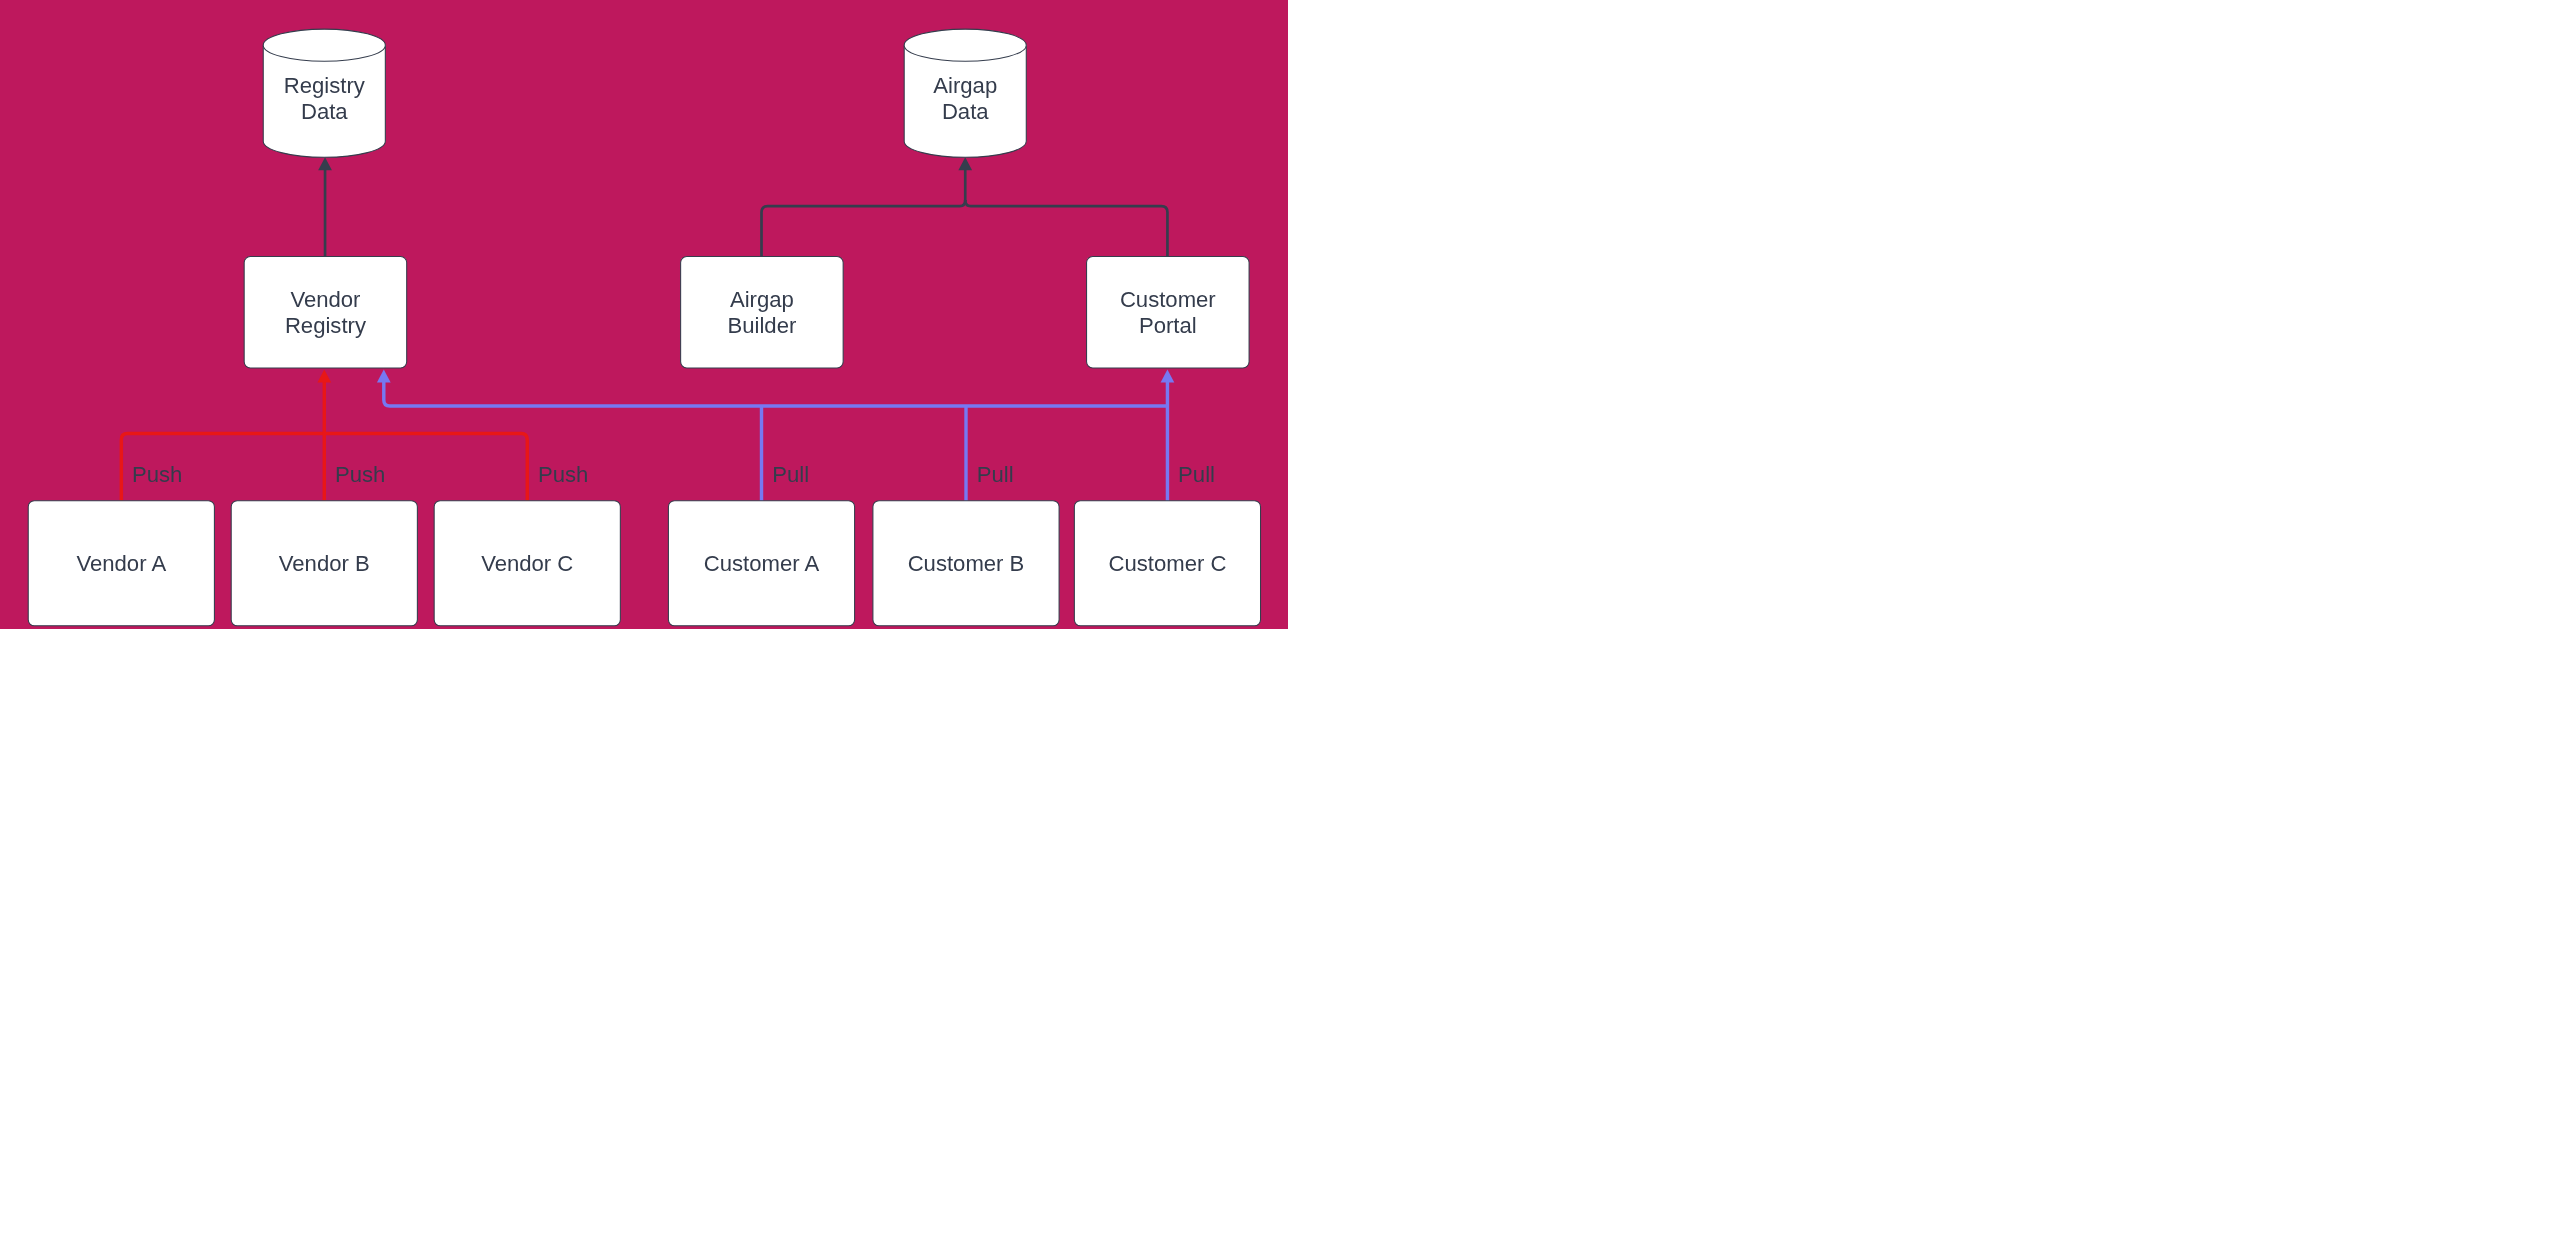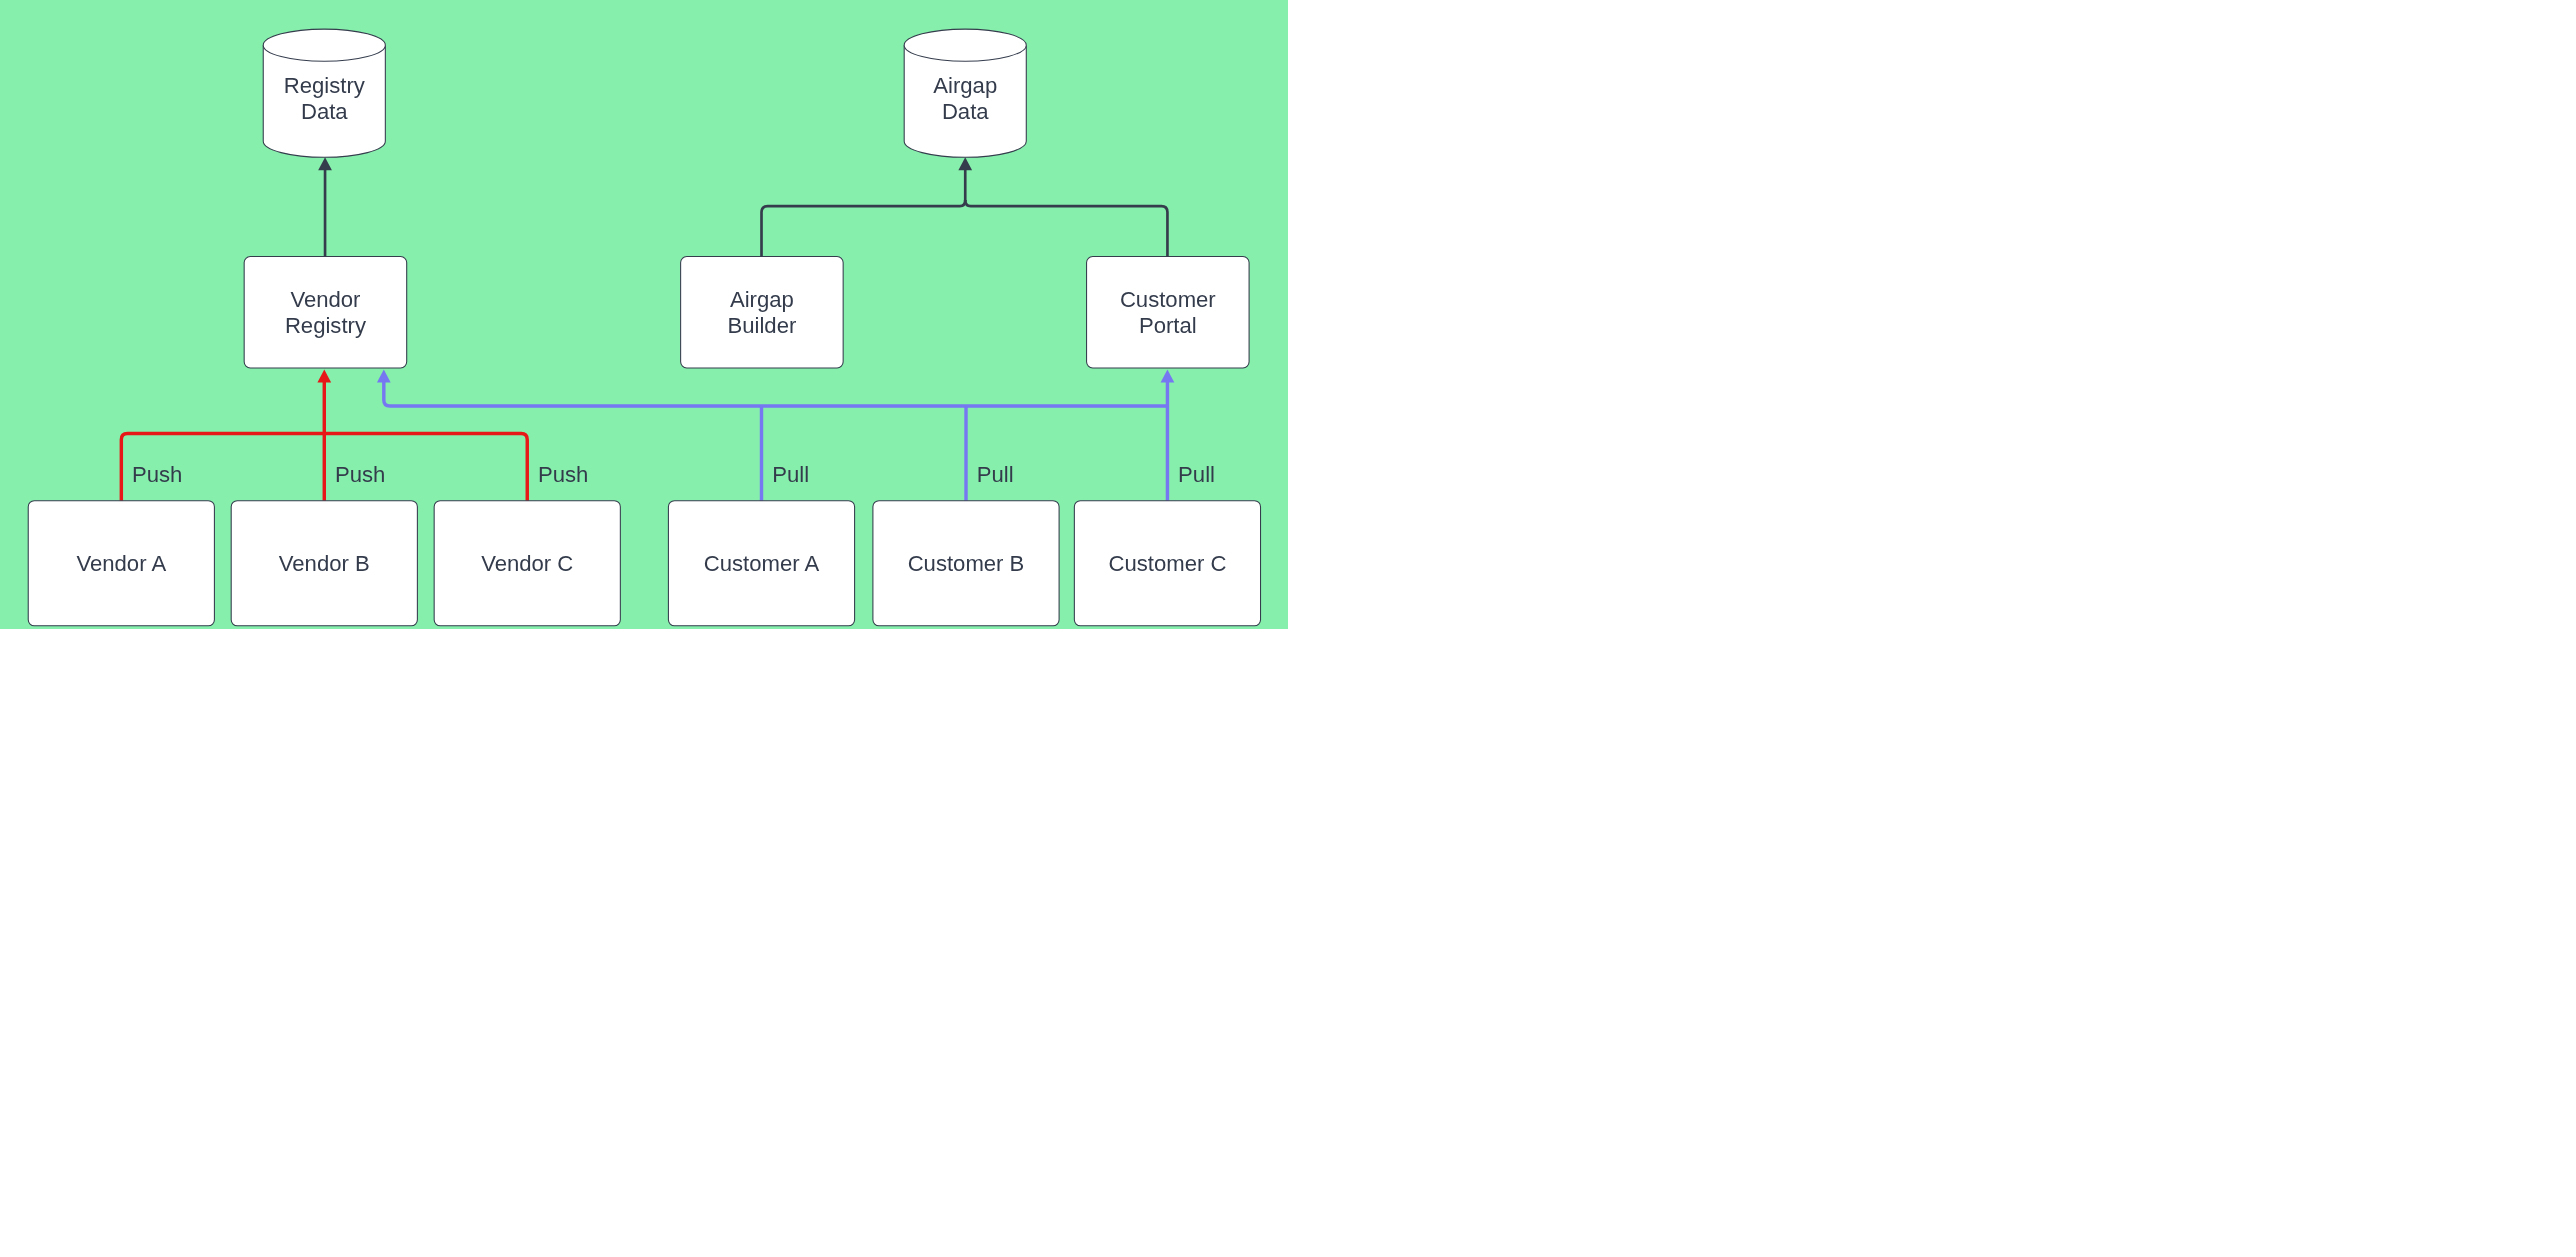--- a/index.html
+++ b/index.html
@@ -1,17 +1,17 @@
 <!DOCTYPE html>
 <html style="font-size:12.2px"><head>
 <meta charset="utf-8">
 <style>
   html,body{margin:0;padding:0;background:#ffffff;}
   body{font-family:"Liberation Sans", sans-serif;}
-  .stage{width:1288px;height:629px;position:relative;background:#86efac;overflow:hidden;}
+  .stage{width:1288px;height:629px;position:relative;background:#be185d;overflow:hidden;}
   svg{display:block;}
   text{font-family:"Liberation Sans","DejaVu Sans",sans-serif;}
 </style>
 </head>
 <body>
 
 <main class="stage">
   <svg id="diagram" viewBox="0 0 1688 824" width="1288" height="629" xmlns="http://www.w3.org/2000/svg">
       <path d="M 426 336 L 426 218" fill="none" stroke="#353D4D" stroke-width="3.5" stroke-linecap="butt" stroke-linejoin="round"></path>
       <polygon points="426,206 417,223 435,223" fill="#353D4D"></polygon>

